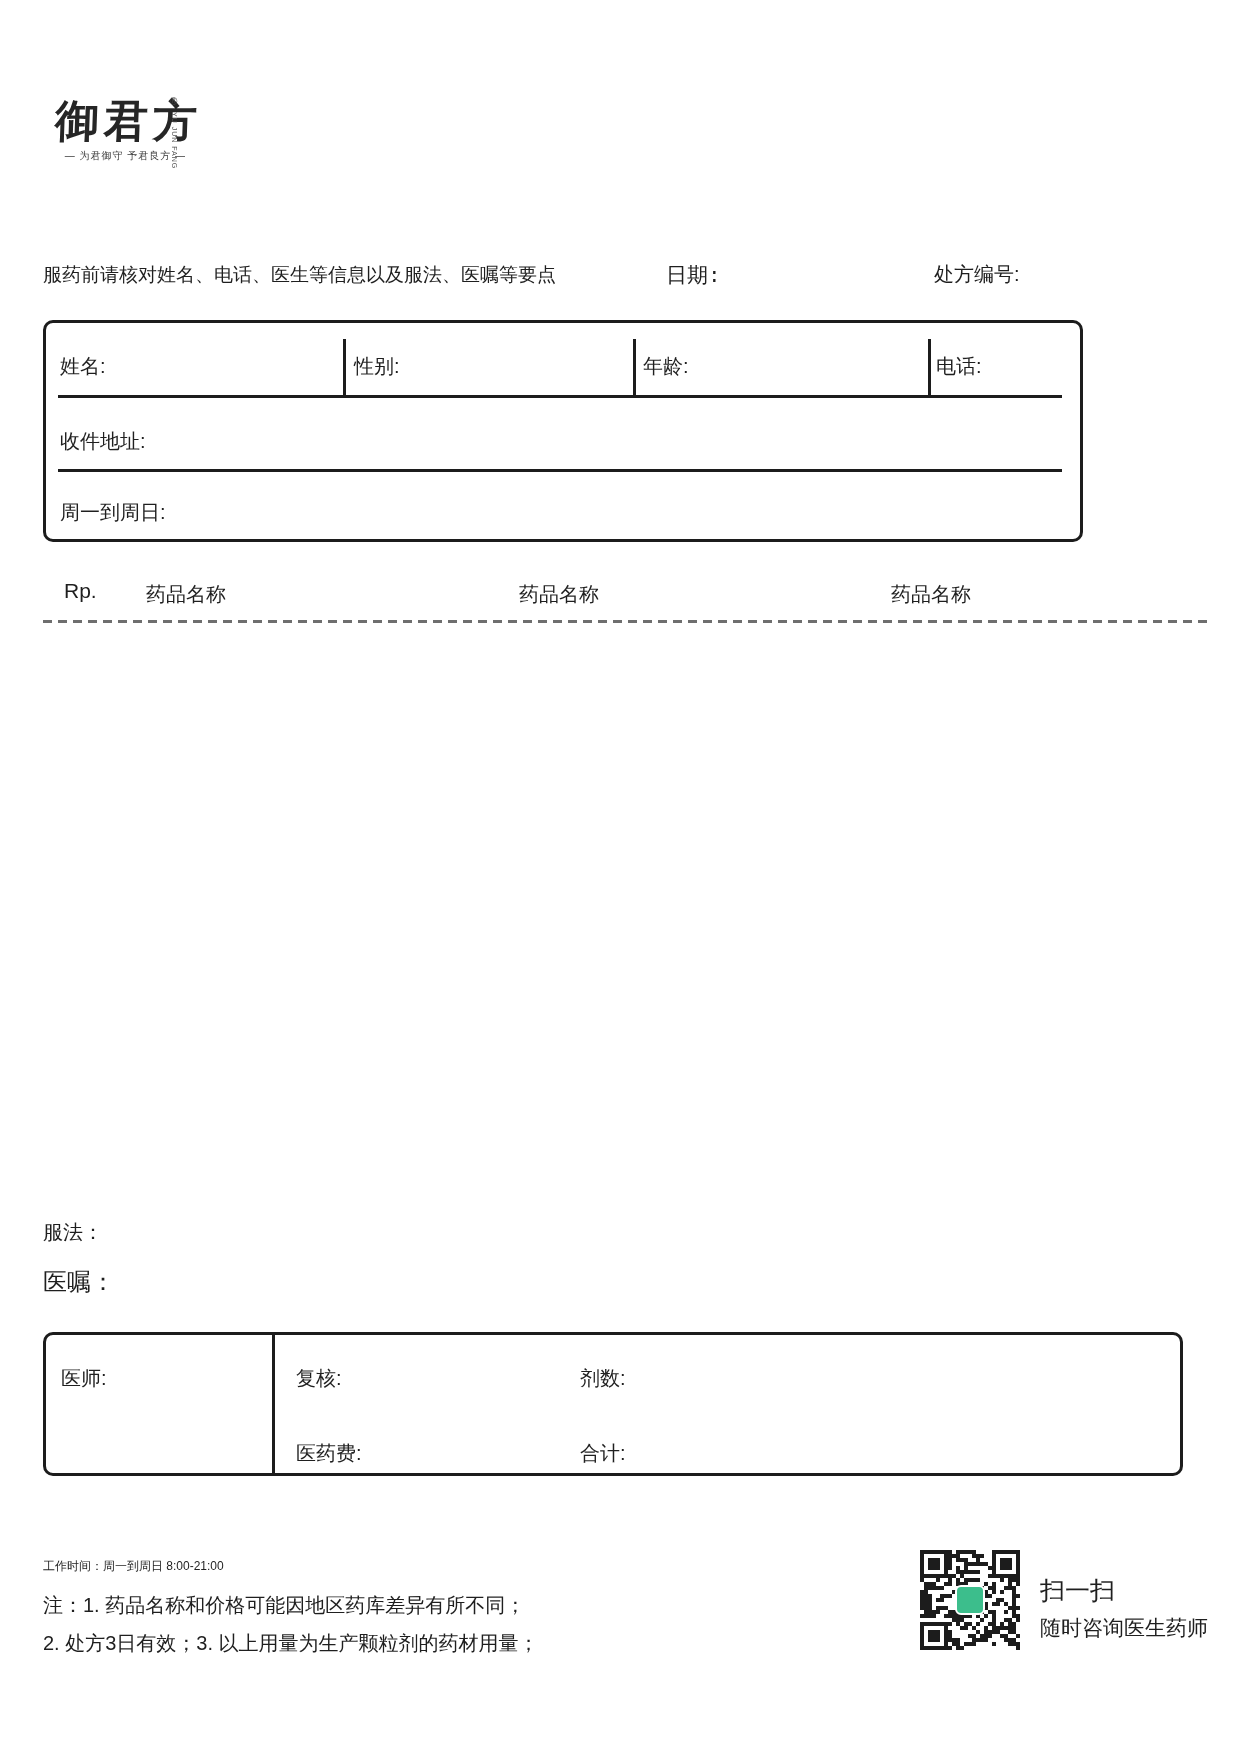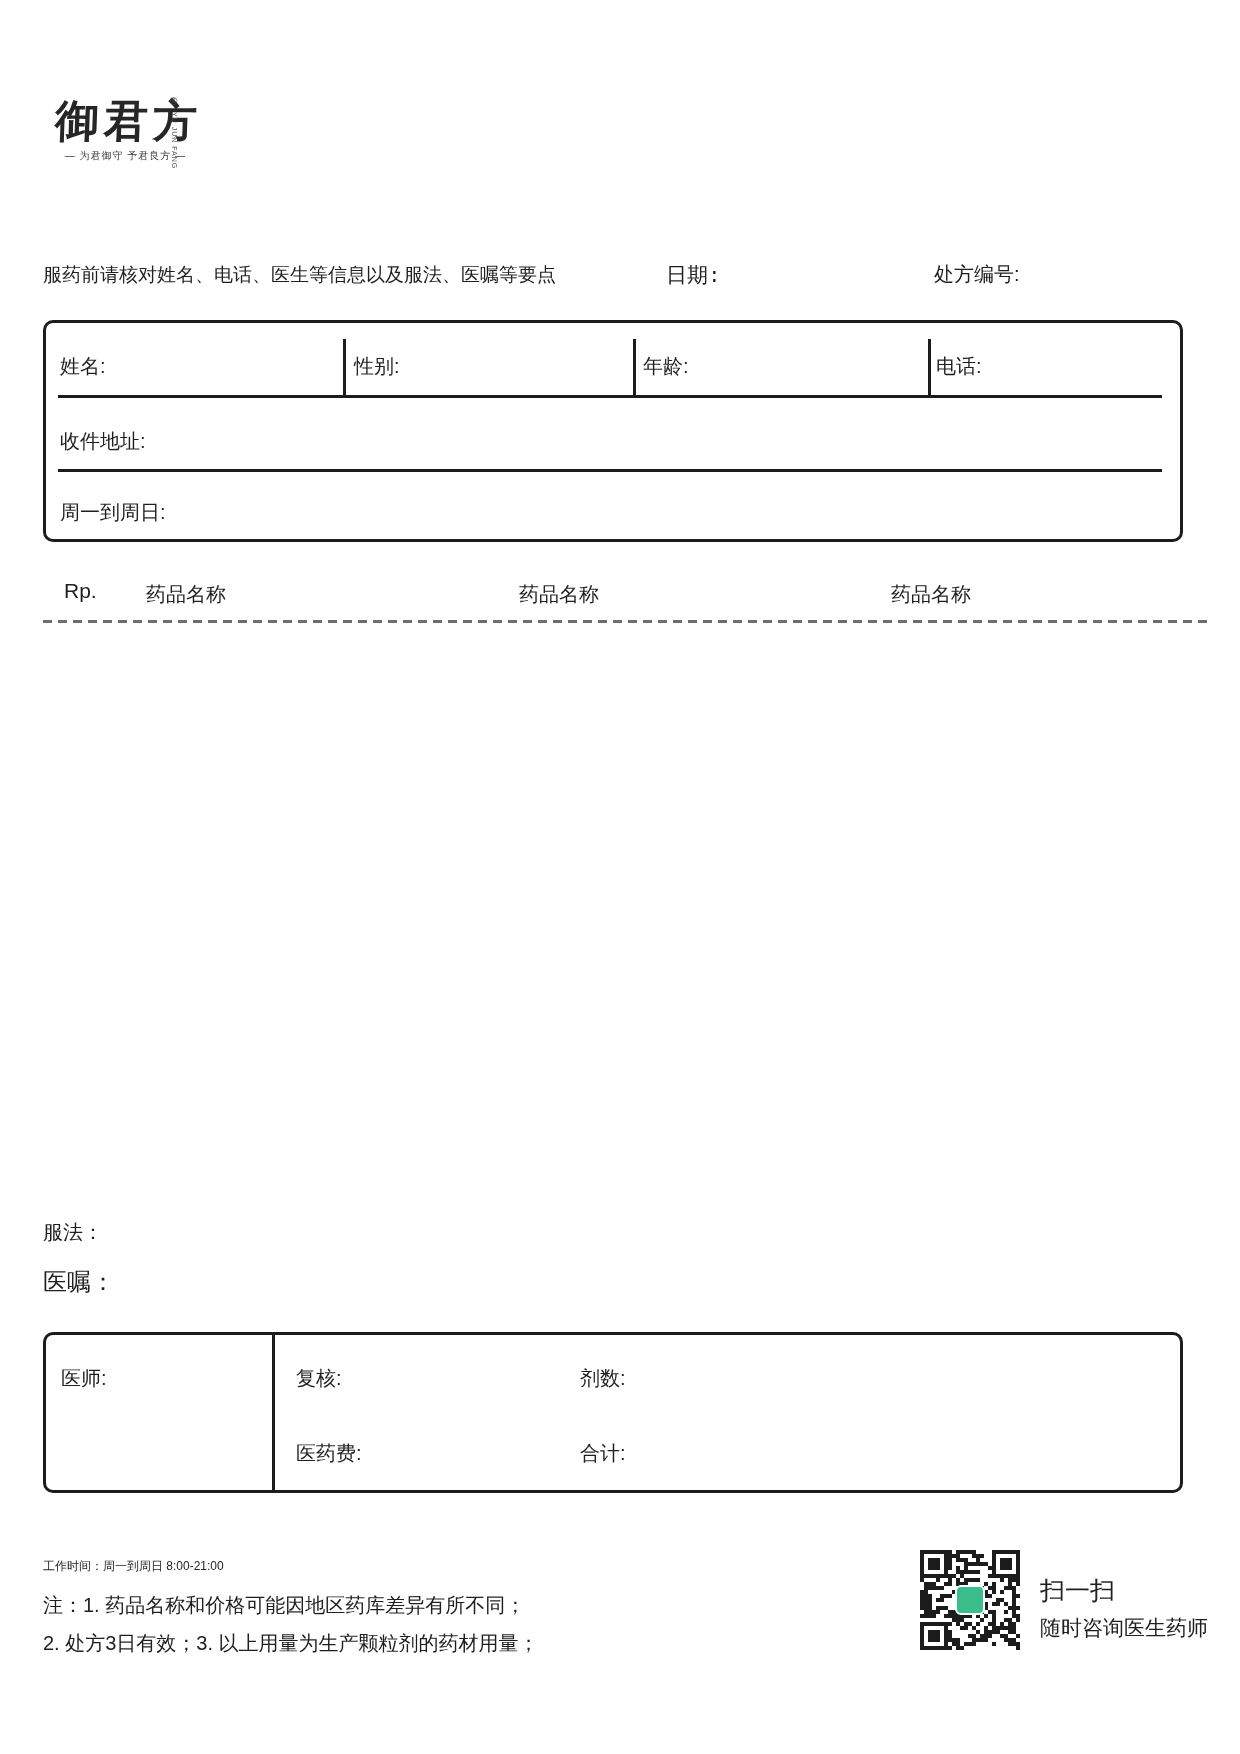--- a/index.html
+++ b/index.html
@@ -42,21 +42,21 @@
     color: #262626;
   }
 
   
   .notice { left: 43px; top: 262px; font-size: 19px; }
   .date-label { left: 666px; top: 261px; font-size: 21px; font-family: Liberation Mono, monospace; }
   .rxno-label { left: 934px; top: 261px; font-size: 20px; }
 
   
   .patient-box {
-    left: 43px; top: 320px; width: 1140px; height: 222px;
+    left: 43px; top: 320px; width: 1040px; height: 222px;
     border: 3px solid #1c1c1c; border-radius: 10px;
   }
   .p-label { position: absolute; font-size: 20px; }
   .vline {
     position: absolute; width: 2.5px; background: #1c1c1c;
     top: 16px; height: 56px;
   }
   .hline {
     position: absolute; left: 12px; width: calc(100% - 30px);
     height: 3px; background: #1c1c1c;
@@ -71,21 +71,21 @@
     left: 43px; top: 620px; width: 1165px; height: 3px;
     background: repeating-linear-gradient(90deg, #6e6e6e 0 9px, transparent 9px 15px);
   }
 
   
   .usage-label { left: 43px; top: 1219px; font-size: 20px; }
   .advice-label { left: 43px; top: 1266px; font-size: 24px; }
 
   
   .sign-box {
-    left: 43px; top: 1332px; width: 1140px; height: 161px;
+    left: 43px; top: 1332px; width: 1140px; height: 144px;
     border: 3px solid #1c1c1c; border-radius: 10px;
   }
   .sign-divider {
     position: absolute; left: 226px; top: 0; bottom: 0;
     width: 2.5px; background: #1c1c1c;
   }
   .s-label { position: absolute; font-size: 20px; }
 
   
   .work-hours { left: 43px; top: 1558px; font-size: 12px; }

